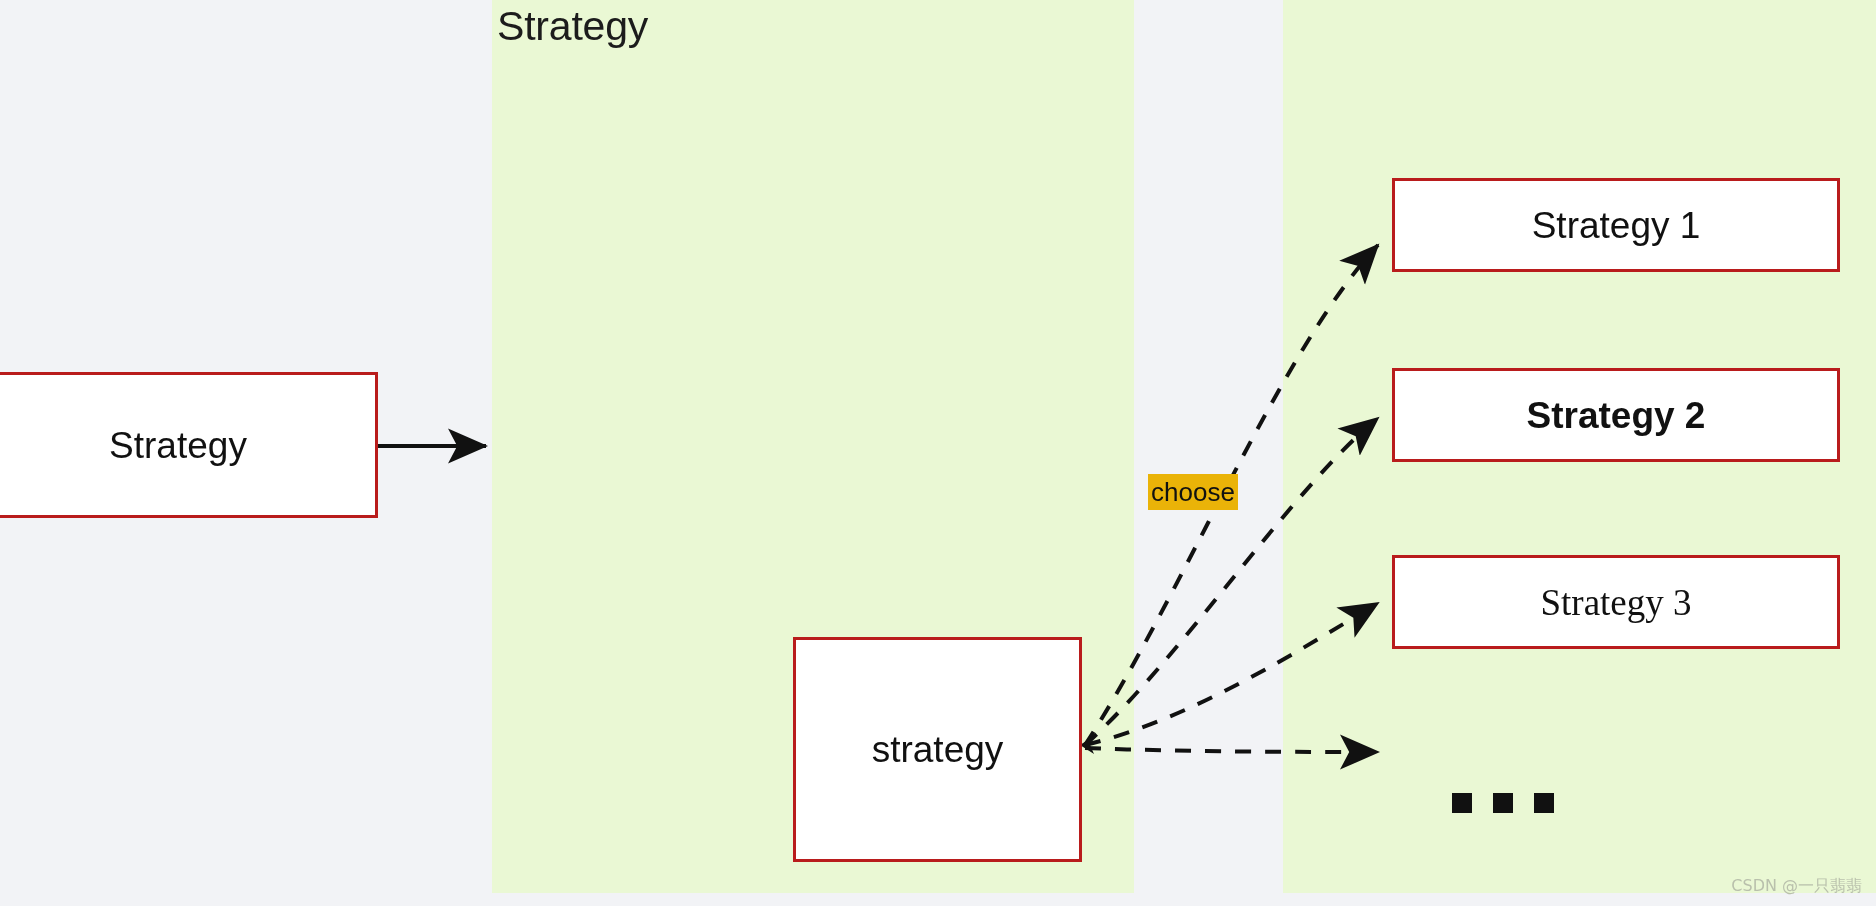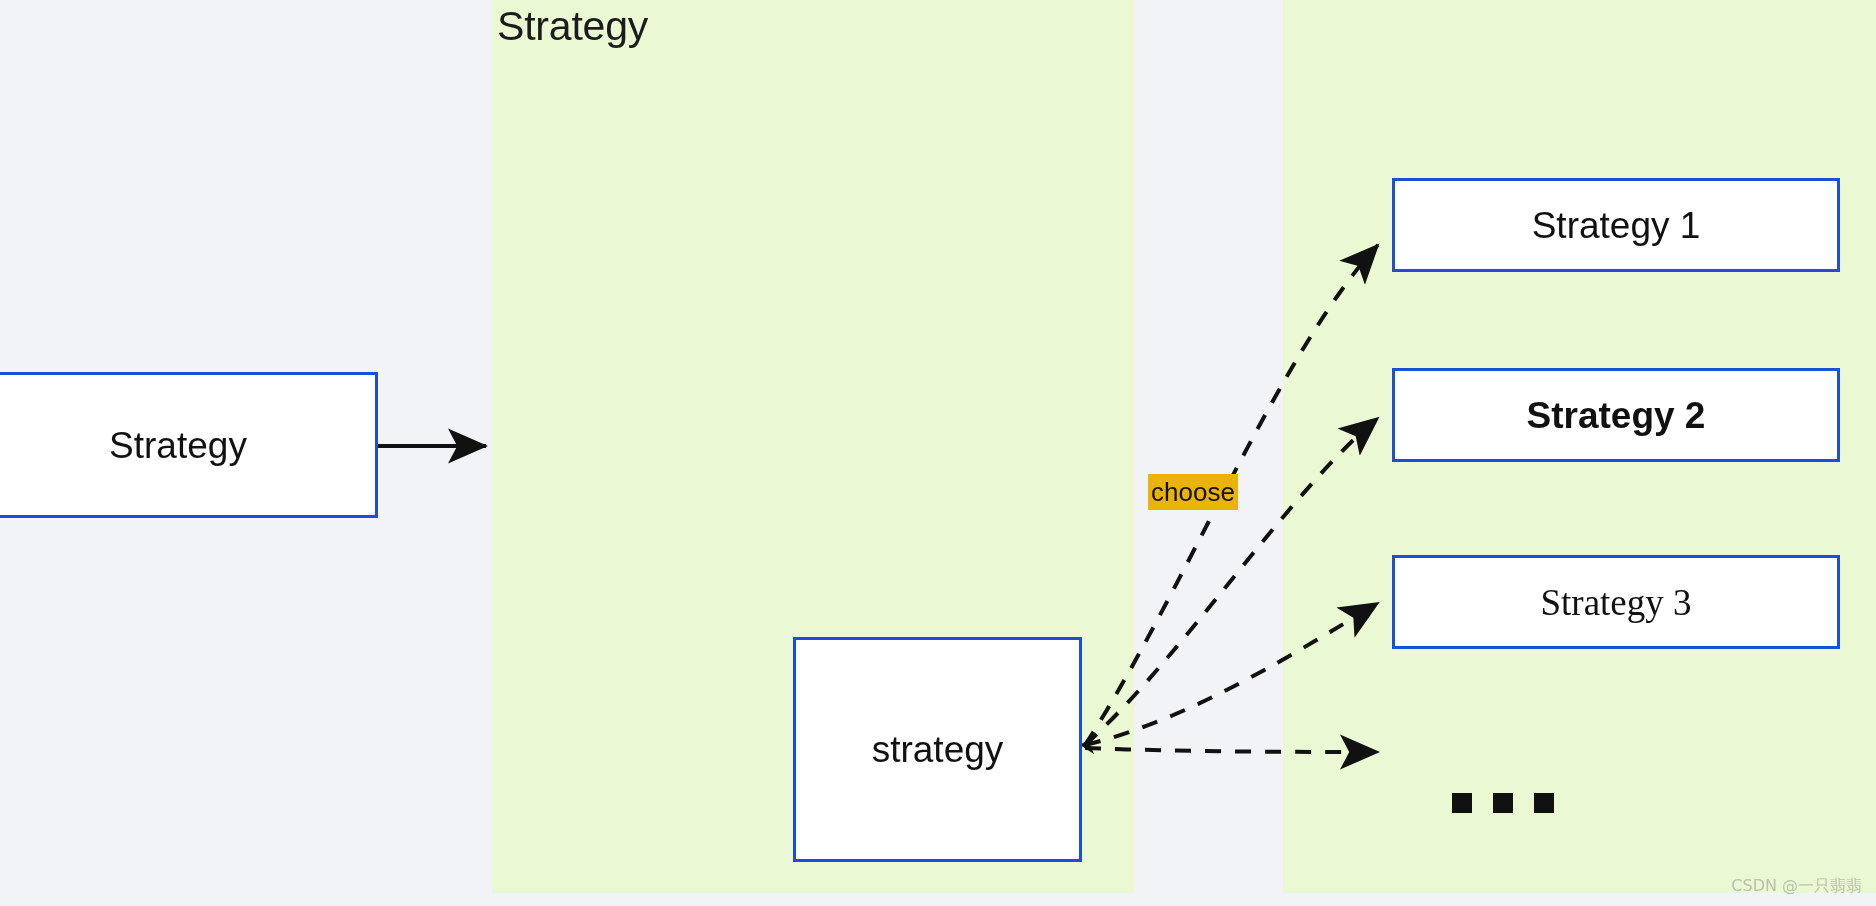--- a/index.html
+++ b/index.html
@@ -34,21 +34,21 @@
     color: #1c1c1c;
     letter-spacing: -0.2px;
     white-space: nowrap;
   }
   #title-context  { left: 497px;  top: 2px; }
   #title-stratmap { left: 1288px; top: 2px; }
 
   .node-box {
     position: absolute;
     background: #ffffff;
-    border: 3px solid #1d4ed8;
+    border: 3px solid #b91c1c;
     box-sizing: border-box;
     display: flex;
     align-items: center;
     justify-content: center;
     color: #111111;
   }
   .node-label {
     font-size: 37px;
     line-height: 1;
     white-space: nowrap;

